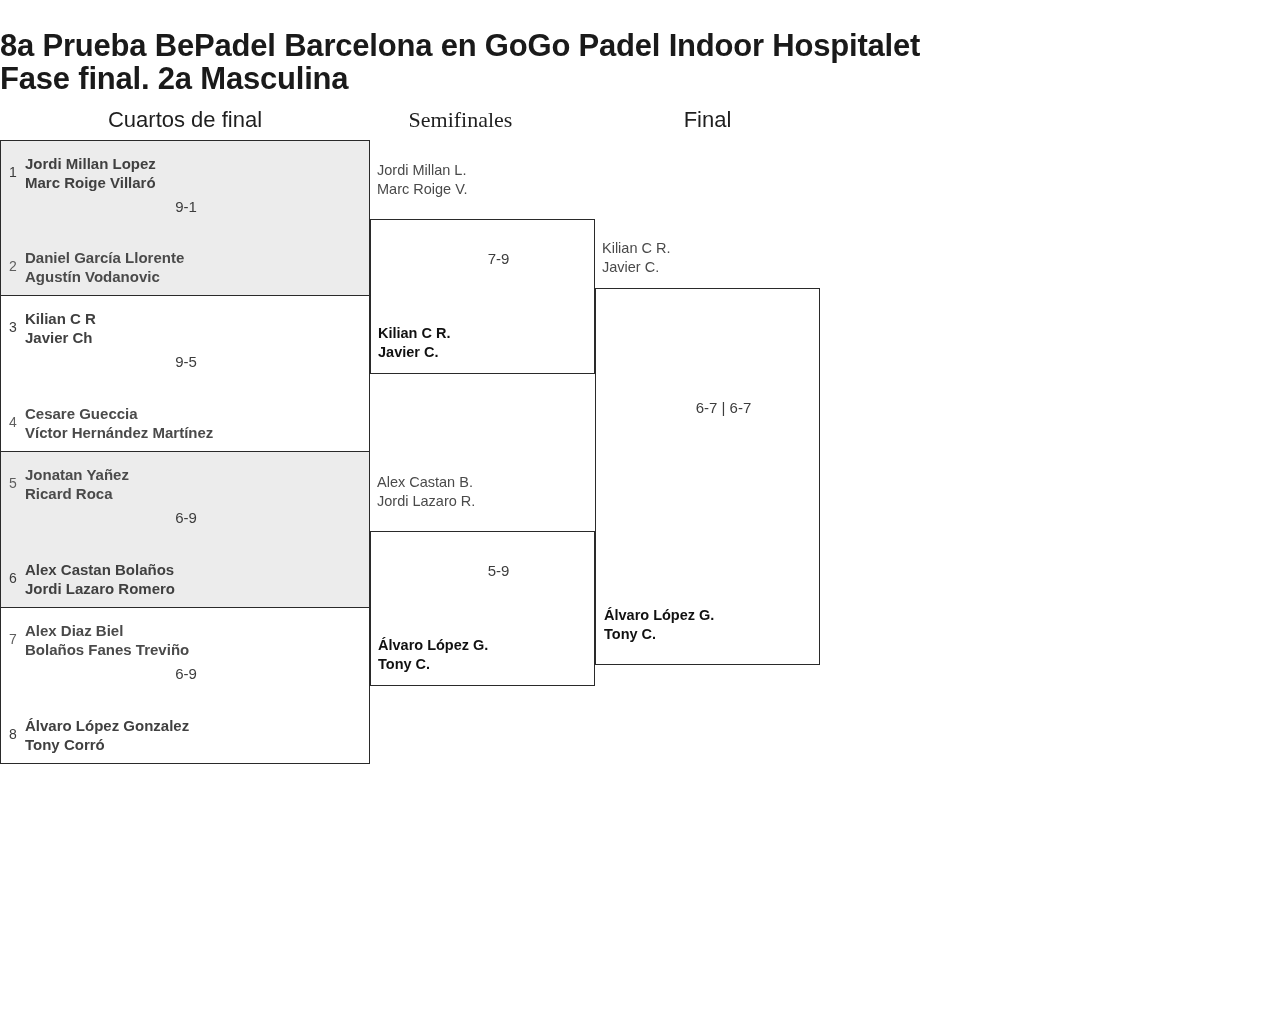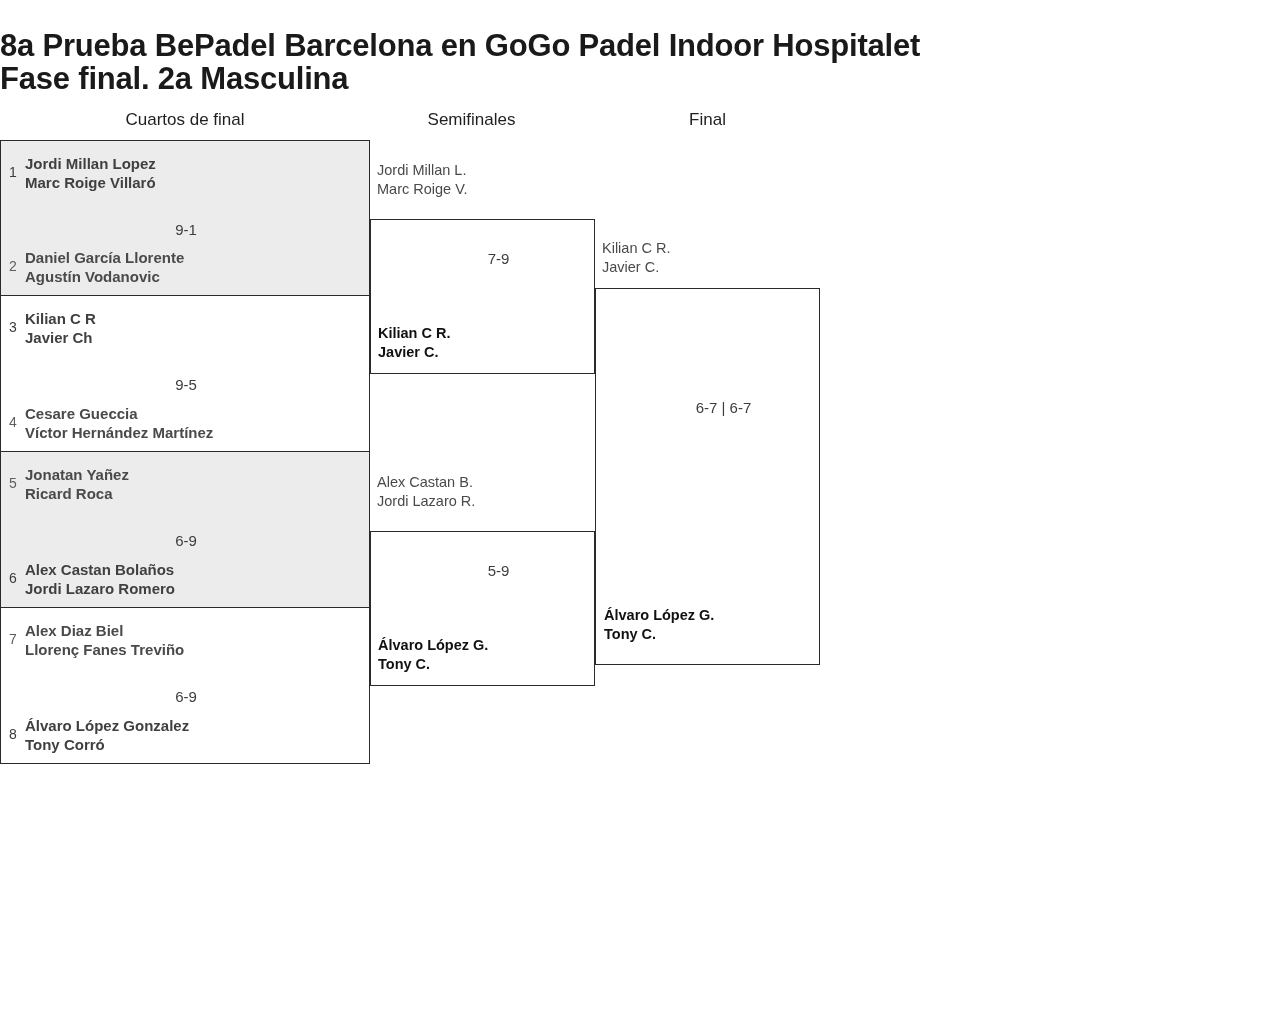--- a/index.html
+++ b/index.html
@@ -28,28 +28,28 @@
     font-weight: 700;
     color: #1a1a1a;
     letter-spacing: -0.2px;
   }
   #tournament-title .line { display: block; white-space: nowrap; }
 
   
   .round-header {
     position: absolute;
     top: 109px;
-    font-size: 17px;
+    font-size: 22px;
     line-height: 22px;
     color: #1f1f1f;
     text-align: center;
     font-weight: 400;
   }
   #round-header-0 { left: 0px;   width: 370px; }
-  #round-header-1 { left: 359px; width: 225px; }
+  #round-header-1 { left: 348px; width: 225px; font-family: Liberation Serif, serif; }
   #round-header-2 { left: 595px; width: 225px; }
 
   
   #bracket {
     position: absolute;
     left: 0px;
     top: 0px;
     width: 900px;
     height: 800px;
   }
@@ -93,21 +93,21 @@
     padding-top: 4px;
     font-weight: bold;
   }
   .names .nm { display: block; white-space: nowrap; }
   .winner .names { color: #404040; font-weight: bold; }
   .winner .seed  { color: #3b3b3b; }
 
   .qf-score {
     position: absolute;
     left: 0px;
-    top: 79px;
+    top: 56px;
     width: 370px;
     text-align: center;
     font-size: 15px;
     line-height: 19px;
     color: #3d3d3d;
   }
 
   
   .advance {
     position: absolute;
@@ -224,21 +224,21 @@
         <span class="nm">Jordi Lazaro Romero</span>
       </span>
     </div>
   </div>
 
   <div class="qf-block" style="top:608px;">
     <div class="team top">
       <span class="seed">7</span>
       <span class="names">
         <span class="nm">Alex Diaz Biel</span>
-        <span class="nm">Llorenç Fanes Treviño</span>
+        <span class="nm">Bolaños Fanes Treviño</span>
       </span>
     </div>
     <div class="qf-score">6-9</div>
     <div class="team bottom winner">
       <span class="seed">8</span>
       <span class="names">
         <span class="nm">Álvaro López Gonzalez</span>
         <span class="nm">Tony Corró</span>
       </span>
     </div>

